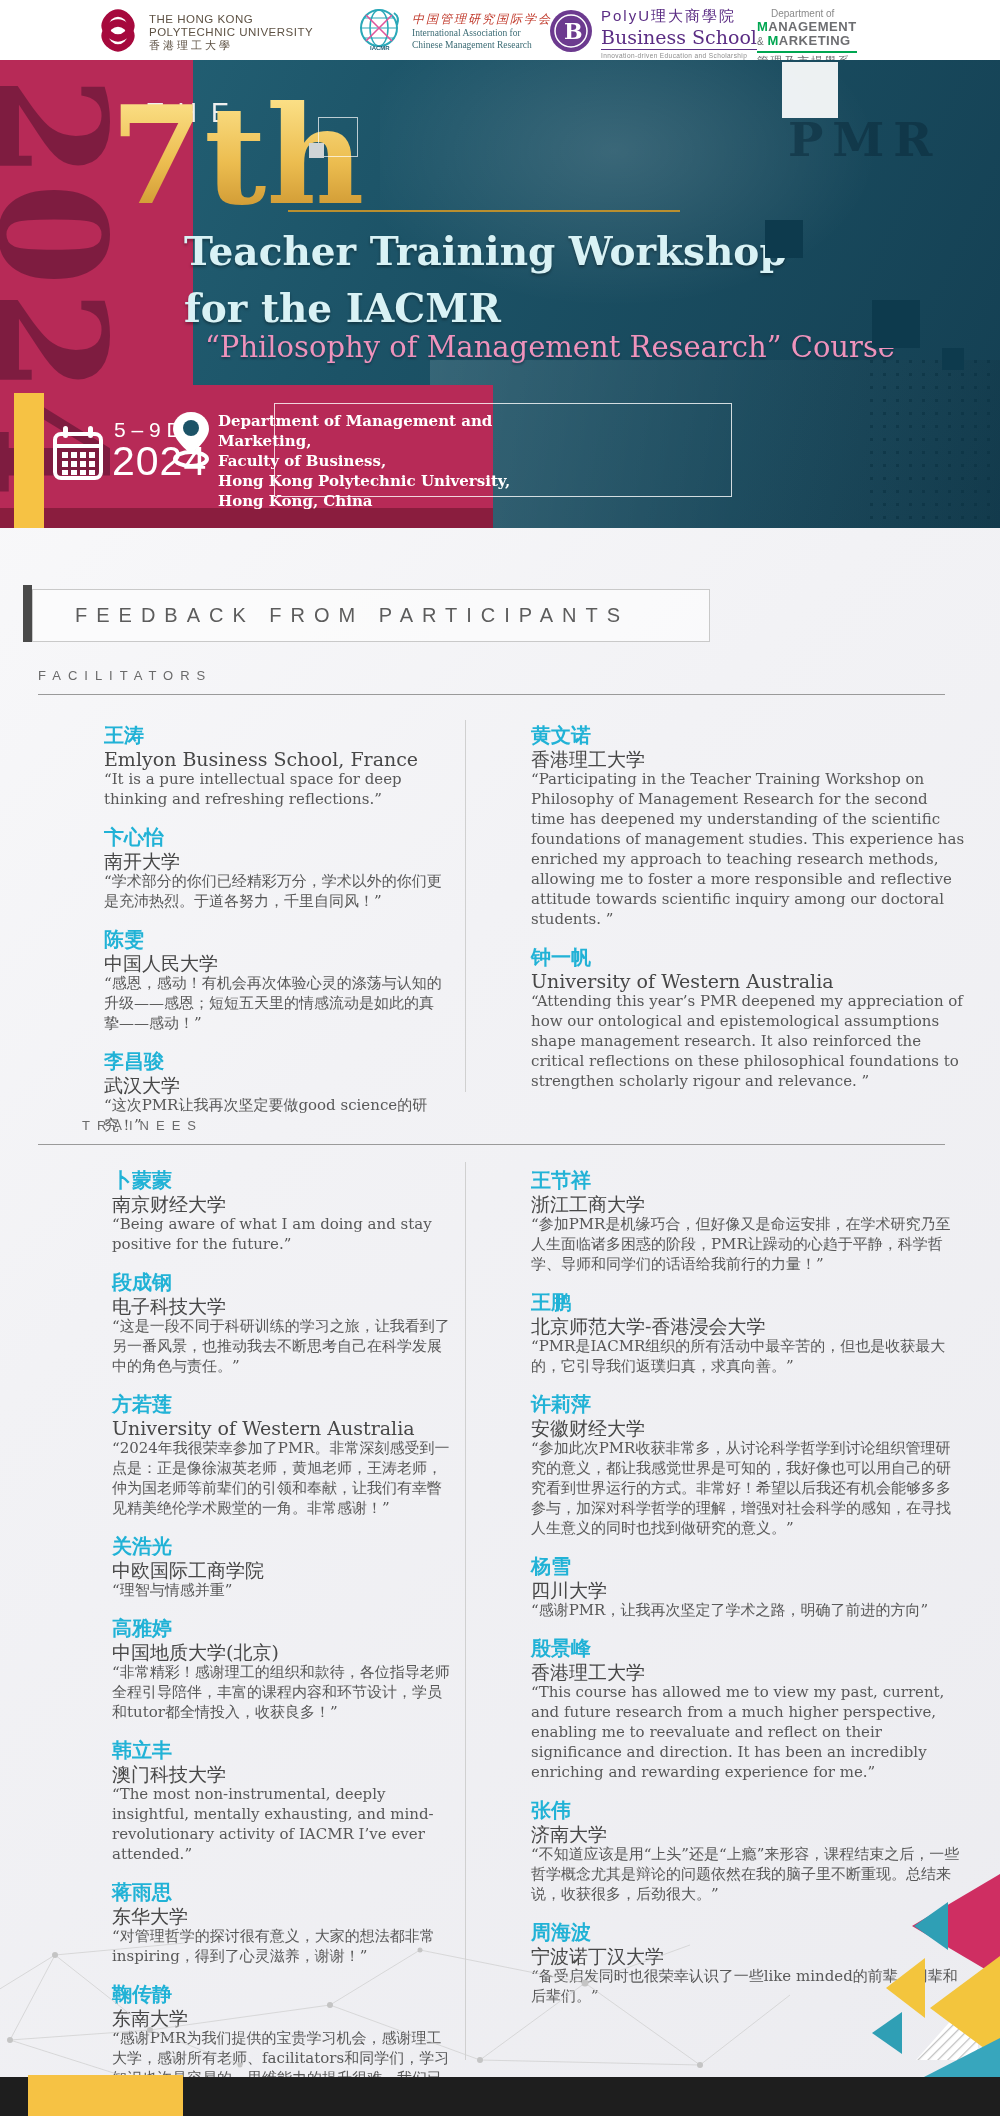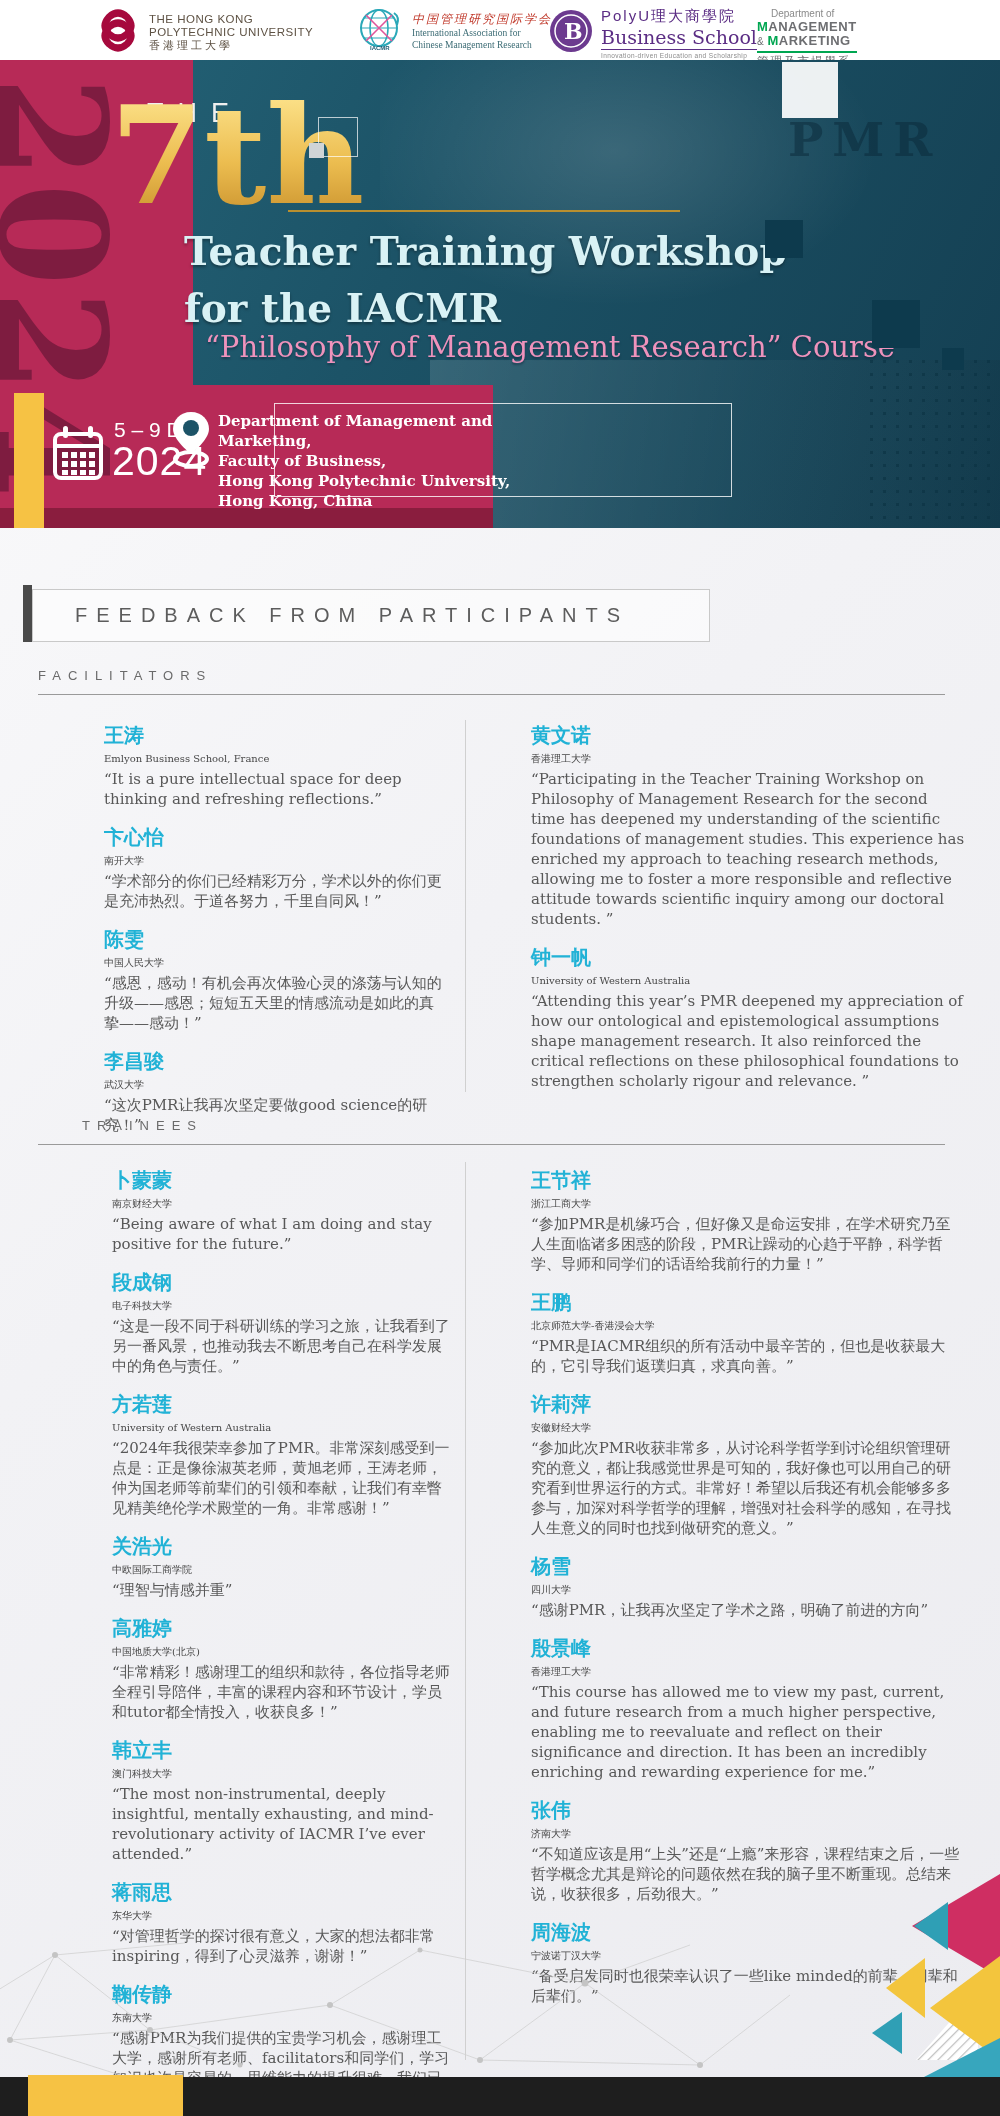--- a/index.html
+++ b/index.html
@@ -66,21 +66,21 @@
   .fb-bar { position:absolute; left:23px; top:585px; width:9px; height:57px; background:#4a4a4a; }
   .fb-box { position:absolute; left:32px; top:589px; width:678px; height:53px; border:1px solid #c9c9c9;
           background:rgba(255,255,255,.55); }
   .fb-box .label { padding-left:42px; line-height:51px; font-size:20px; letter-spacing:9px; color:#5c5c5c; }
   .group-label { position:absolute; left:38px; font-size:13px; letter-spacing:7px; color:#6a6a6a; }
   .group-rule { position:absolute; left:38px; width:907px; height:1px; background:#9a9a9a; }
   .col { position:absolute; }
   .divider { position:absolute; width:1px; background:#d0d0d0; }
   .entry { margin-bottom:16px;margin-left:34px; }
   .entry-name { font-size:20px; line-height:24px; font-weight:bold; color:#21b2d6; }
-  .entry-affil { font-family:"DejaVu Serif", serif; font-size:10px; line-height:20px; color:#474747; margin-top:2px; }
+  .entry-affil { font-family:"DejaVu Serif", serif; font-size:19px; line-height:20px; color:#474747; margin-top:2px; }
   .entry-quote { font-family:"DejaVu Serif", serif; font-size:15px; line-height:20px; color:#585858; }
 
   
   .network { position:absolute; left:0; top:1935px; }
   .tri-cluster { position:absolute; left:828px; top:1872px; }
   .footer-black { position:absolute; left:0; top:2077px; width:1000px; height:39px; background:#1e1e1e; }
   .footer-yellow { position:absolute; left:28px; top:2075px; width:155px; height:41px; background:#f6c244; }
 </style>
 </head>
 <body>

